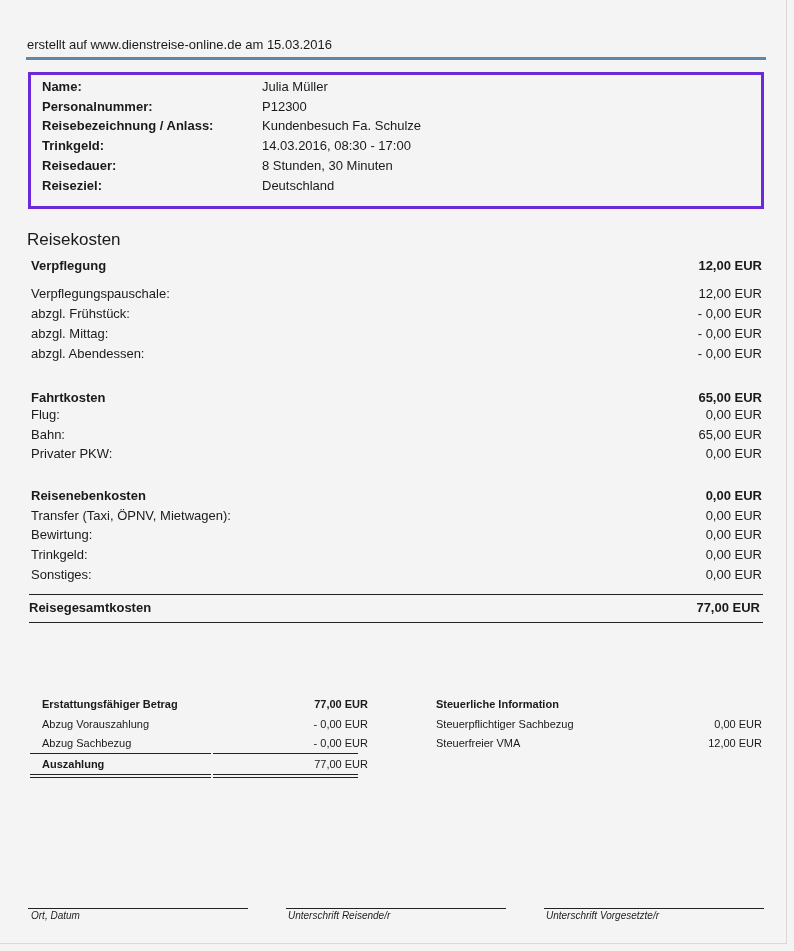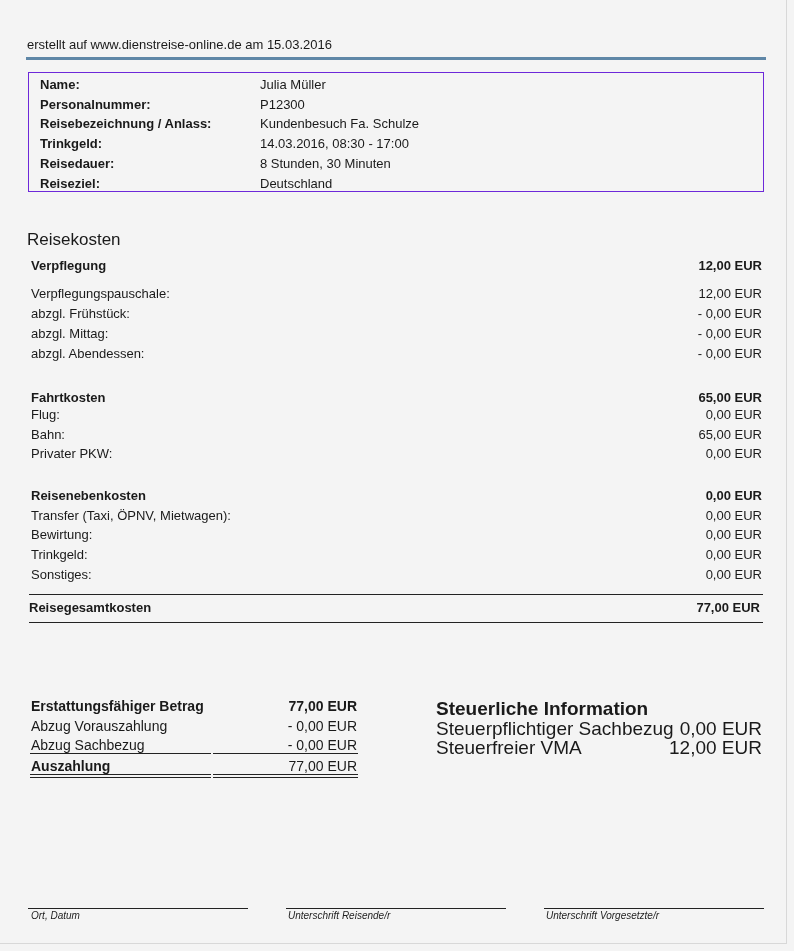--- a/index.html
+++ b/index.html
@@ -9,39 +9,39 @@
     position:relative; overflow:hidden;
   }
   .page {
     position:absolute; left:0; top:0; width:786px; height:943px;
     background:#f4f4f4; border-right:1px solid #d8d8d8; border-bottom:1px solid #d8d8d8;
   }
   .title { position:absolute; left:27px; top:10px; font-size:20px; font-weight:bold; letter-spacing:0.1px; }
   .subtitle { position:absolute; left:27px; top:37px; font-size:13px; }
   .rule { position:absolute; left:26px; top:57px; width:740px; height:3px; background:#5f87a7; }
   .infobox {
-    position:absolute; left:28px; top:72px; width:736px; height:120px;
-    border:1px solid #6d28d9; box-sizing:border-box;
+    position:absolute; left:28px; top:72px; width:736px; height:137px;
+    border:3px solid #6d28d9; box-sizing:border-box;
   }
   .info-row { position:absolute; left:11px; font-size:13px; height:19px; }
   .info-label { position:absolute; left:0; font-weight:bold; white-space:nowrap; }
   .info-value { position:absolute; left:220px; white-space:nowrap; }
   .section-title { position:absolute; left:27px; top:230px; font-size:17px; }
   .cost-row { position:absolute; left:31px; width:731px; font-size:13px; height:19px; }
   .cost-row .l { position:absolute; left:0; white-space:nowrap; }
   .cost-row .v { position:absolute; right:0; white-space:nowrap; }
   .bold { font-weight:bold; }
   .total-line { position:absolute; left:29px; width:734px; height:1px; background:#222; }
   .total-row { position:absolute; left:29px; top:600px; width:731px; font-size:13px; font-weight:bold; }
   .total-row .l { position:absolute; left:0; }
   .total-row .v { position:absolute; right:0; }
-  .pay-row { position:absolute; left:31px; width:326px; font-size:14px; height:19px; }
+  .pay-row { position:absolute; left:42px; width:326px; font-size:11px; height:19px; }
   .pay-row .l { position:absolute; left:0; white-space:nowrap; }
   .pay-row .v { position:absolute; right:0; white-space:nowrap; }
-  .tax-row { position:absolute; left:436px; width:326px; font-size:19px; height:19px; }
+  .tax-row { position:absolute; left:436px; width:326px; font-size:11px; height:19px; }
   .tax-row .l { position:absolute; left:0; white-space:nowrap; }
   .tax-row .v { position:absolute; right:0; white-space:nowrap; }
   .hline { position:absolute; height:1px; background:#222; }
   .sig-line { position:absolute; top:908px; height:1px; background:#222; }
   .sig-label { position:absolute; top:910px; font-size:10px; font-style:italic; color:#222; }
 </style>
 </head>
 <body>
 
 <div class="page">

